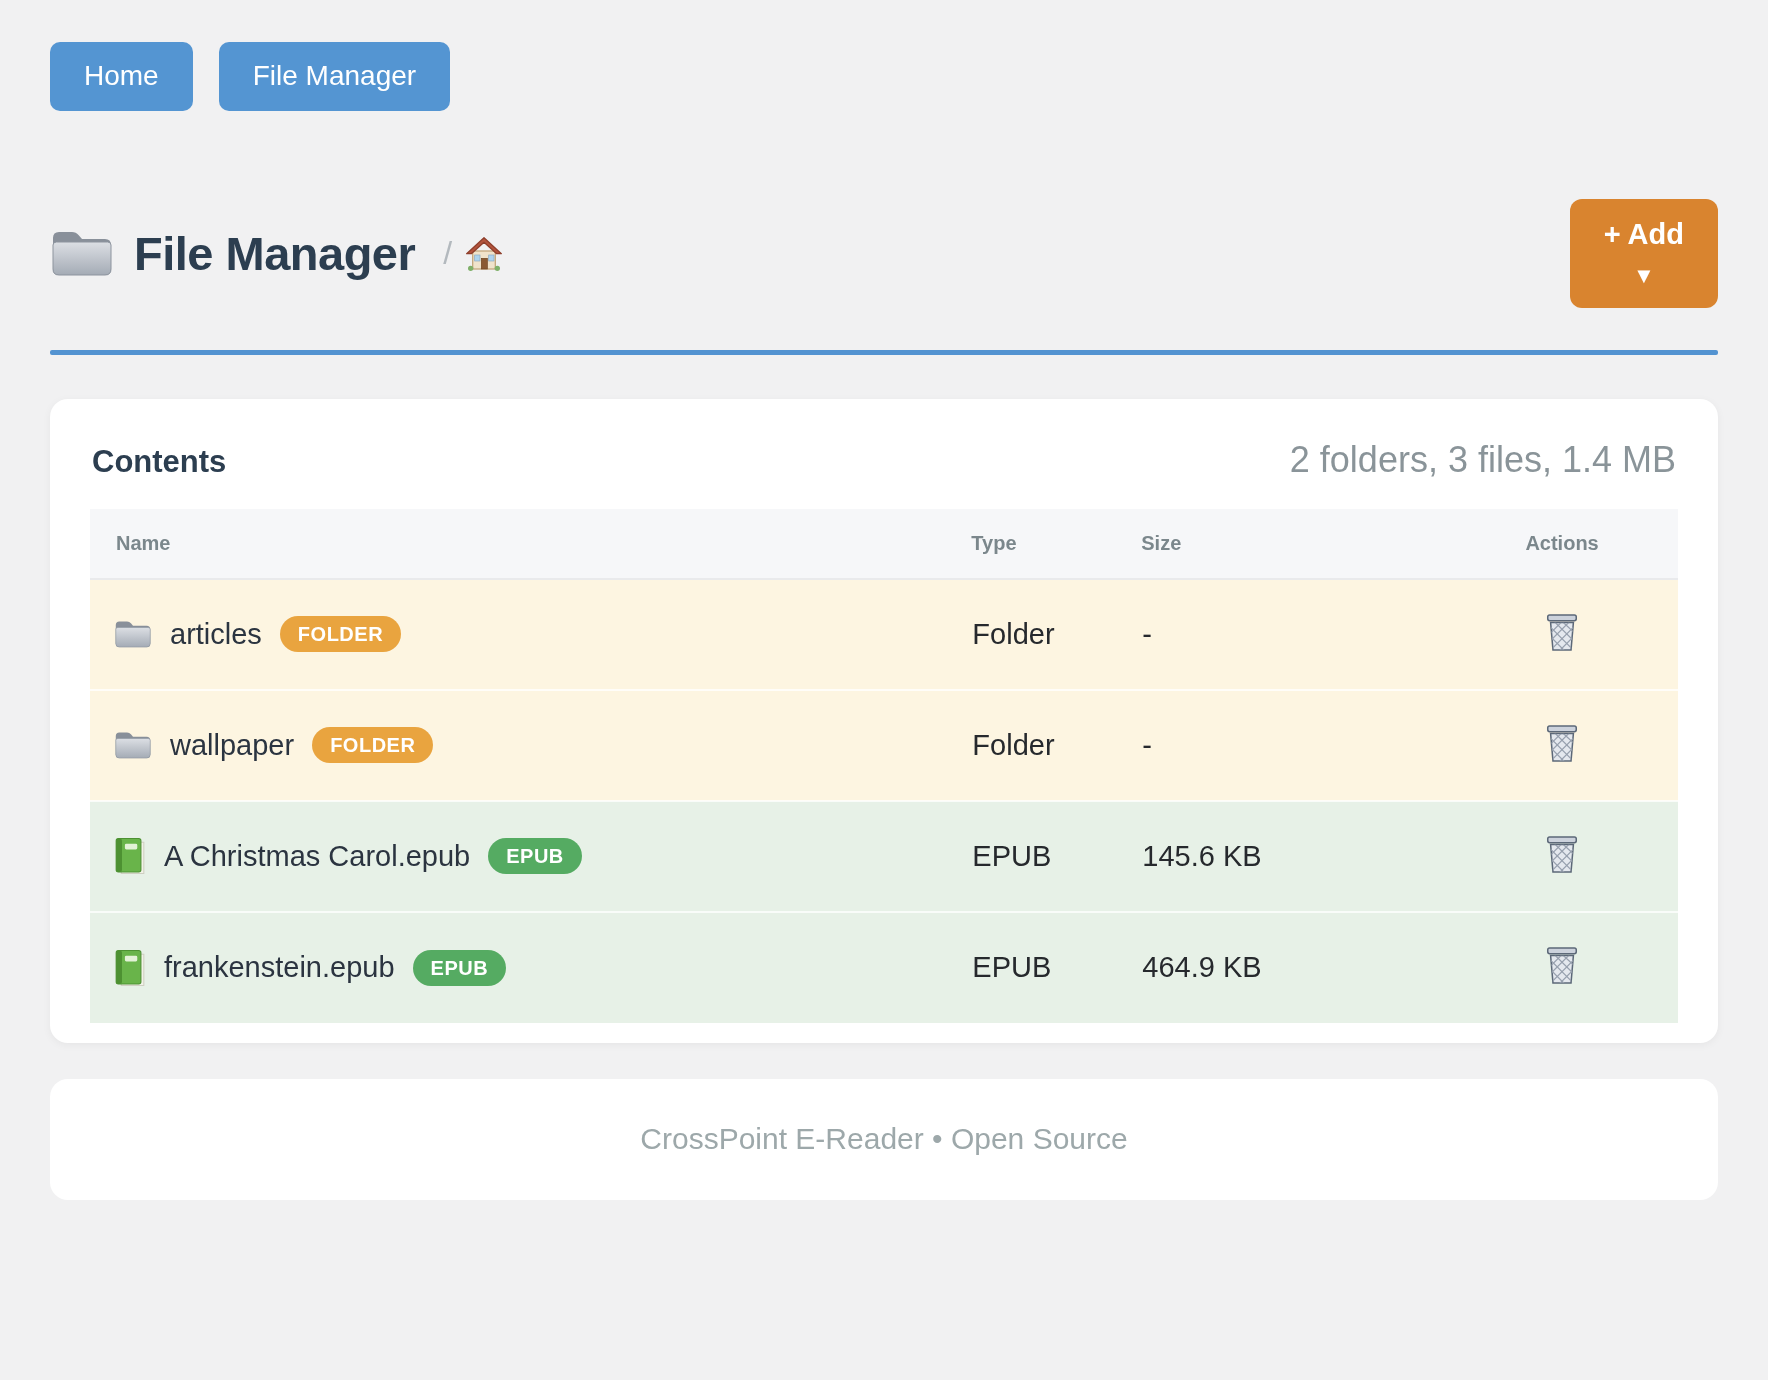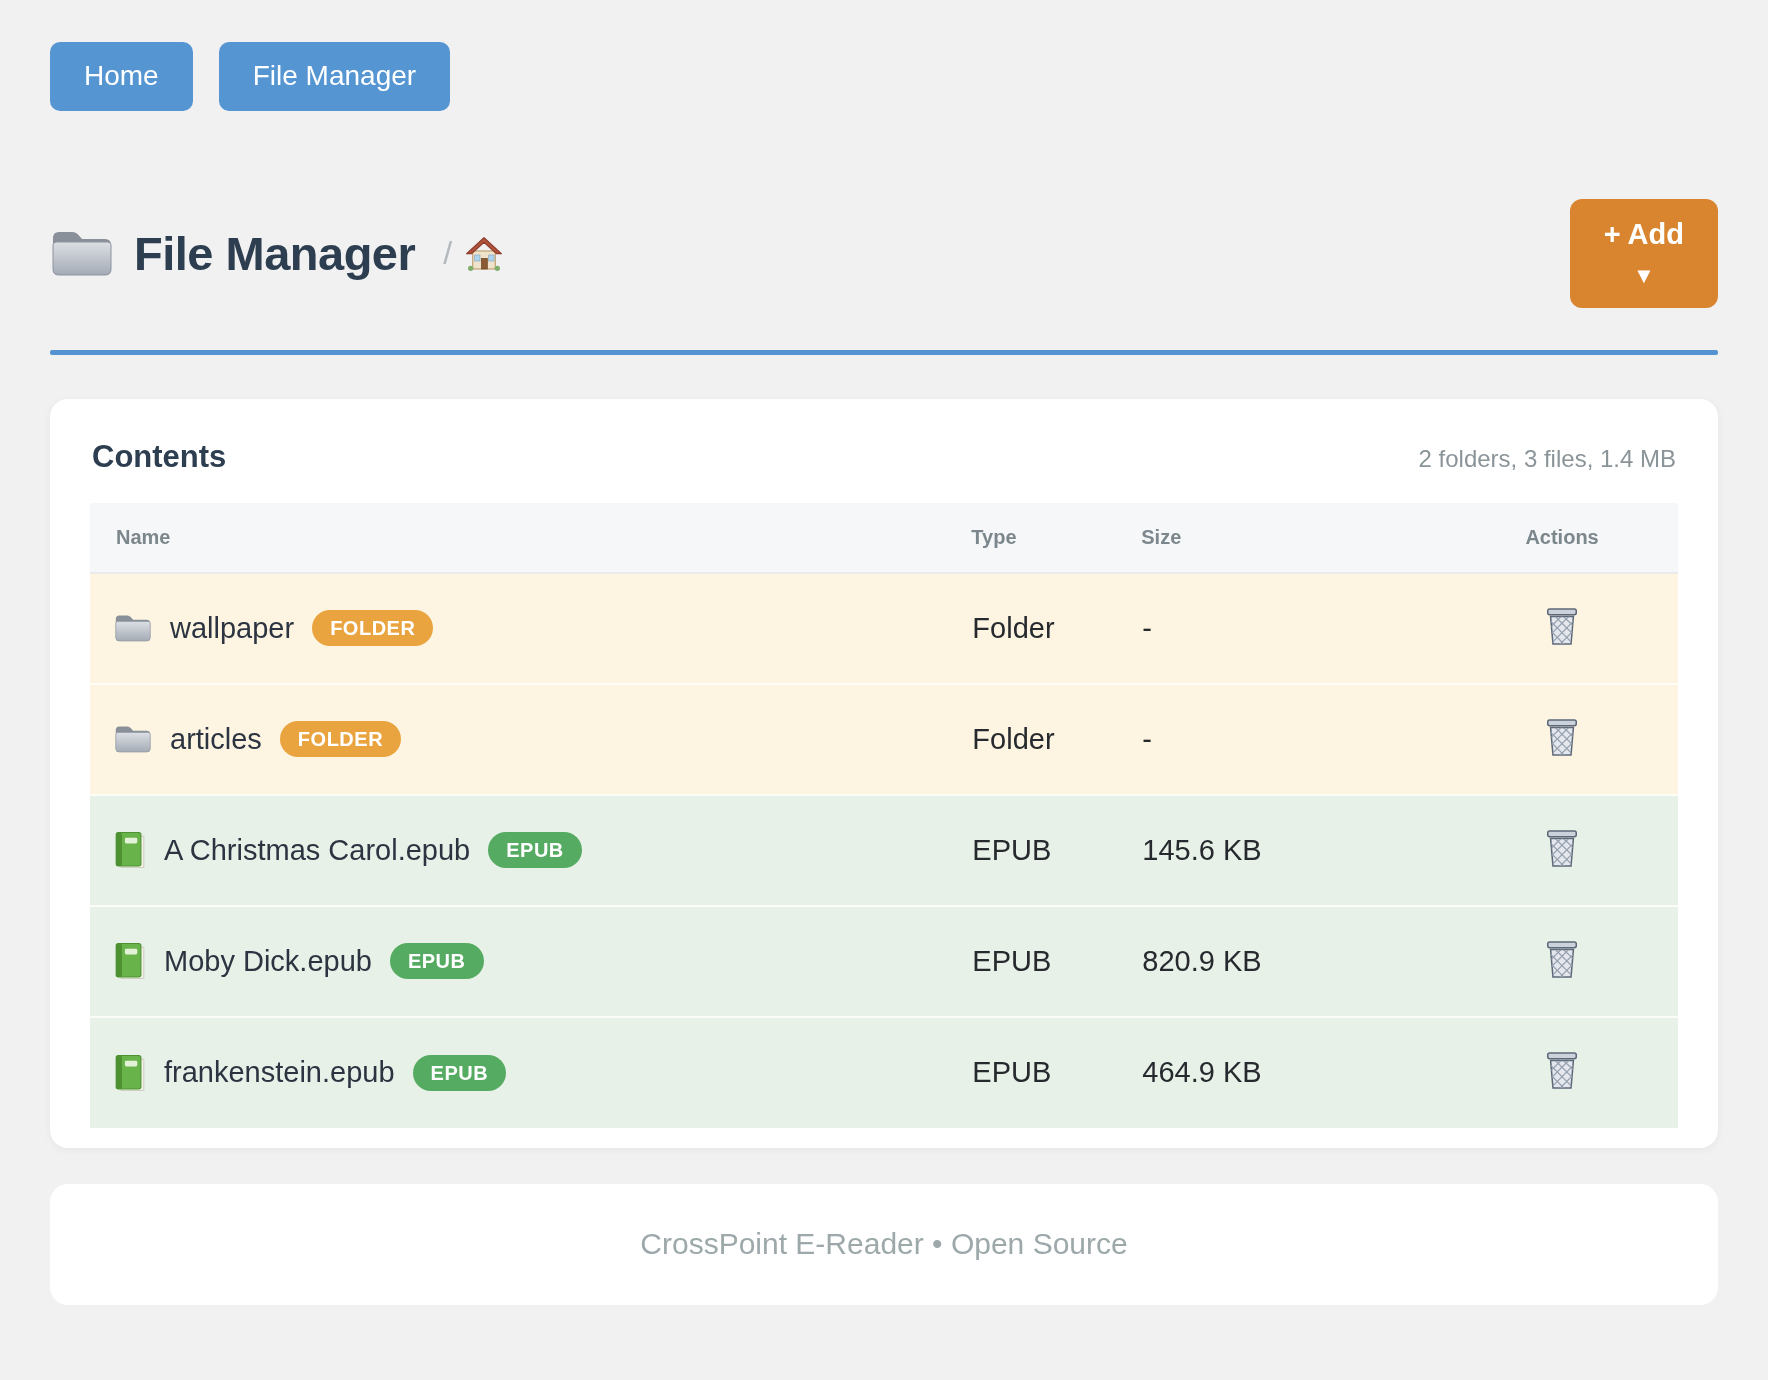--- a/index.html
+++ b/index.html
@@ -90,21 +90,21 @@
     margin-bottom: 28px;
     padding: 0 2px;
   }
   .card-title {
     margin: 0;
     font-size: 31px;
     font-weight: bold;
     color: #2c3e50;
   }
   .card-summary {
-    font-size: 24px;
+    font-size: 36px;
     color: #8a9499;
   }
   table.file-table {
     width: 100%;
     border-collapse: collapse;
     table-layout: fixed;
   }
   col.c-name    { width: 55.5%; }
   col.c-type    { width: 10.7%; }
   col.c-size    { width: 19.2%; }
@@ -257,41 +257,41 @@
           <th class="th-actions">Actions</th>
         </tr>
       </thead>
       <tbody>
         <tr class="row-folder">
           <td class="name-cell">
             <span class="name-wrap">
               <svg class="row-icon">
                   <use href="#sym-folder"></use>
                 </svg>
-              <span class="file-name">wallpaper</span>
+              <span class="file-name">articles</span>
               <span class="badge badge-folder">FOLDER</span>
             </span>
           </td>
           <td>Folder</td>
           <td>-</td>
           <td class="actions-cell">
             <button class="delete-btn">
               <svg class="trash-icon">
                   <use href="#sym-trash"></use>
                 </svg>
             </button>
           </td>
         </tr>
         <tr class="row-folder">
           <td class="name-cell">
             <span class="name-wrap">
               <svg class="row-icon">
                   <use href="#sym-folder"></use>
                 </svg>
-              <span class="file-name">articles</span>
+              <span class="file-name">wallpaper</span>
               <span class="badge badge-folder">FOLDER</span>
             </span>
           </td>
           <td>Folder</td>
           <td>-</td>
           <td class="actions-cell">
             <button class="delete-btn">
               <svg class="trash-icon">
                   <use href="#sym-trash"></use>
                 </svg>
@@ -317,40 +317,20 @@
                 </svg>
             </button>
           </td>
         </tr>
         <tr class="row-epub">
           <td class="name-cell">
             <span class="name-wrap">
               <svg class="row-icon book">
                   <use href="#sym-book"></use>
                 </svg>
-              <span class="file-name">Moby Dick.epub</span>
-              <span class="badge badge-epub">EPUB</span>
-            </span>
-          </td>
-          <td>EPUB</td>
-          <td>820.9 KB</td>
-          <td class="actions-cell">
-            <button class="delete-btn">
-              <svg class="trash-icon">
-                  <use href="#sym-trash"></use>
-                </svg>
-            </button>
-          </td>
-        </tr>
-        <tr class="row-epub">
-          <td class="name-cell">
-            <span class="name-wrap">
-              <svg class="row-icon book">
-                  <use href="#sym-book"></use>
-                </svg>
               <span class="file-name">frankenstein.epub</span>
               <span class="badge badge-epub">EPUB</span>
             </span>
           </td>
           <td>EPUB</td>
           <td>464.9 KB</td>
           <td class="actions-cell">
             <button class="delete-btn">
               <svg class="trash-icon">
                   <use href="#sym-trash"></use>

